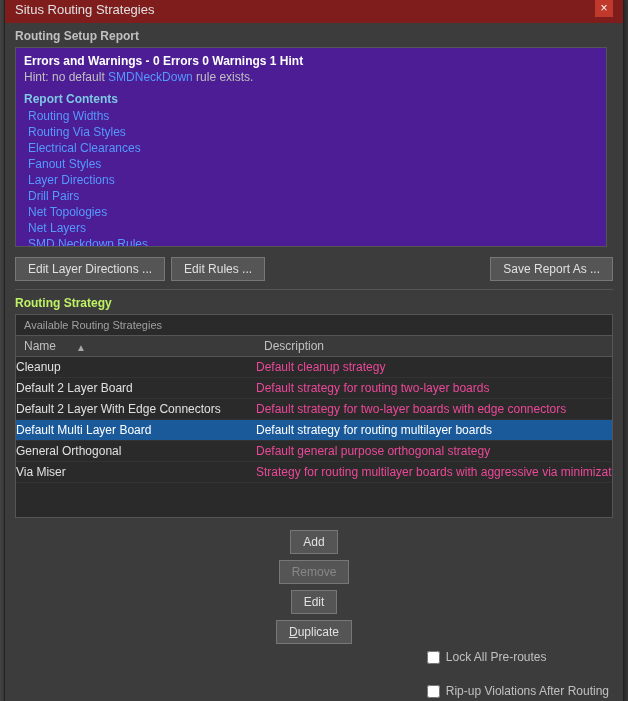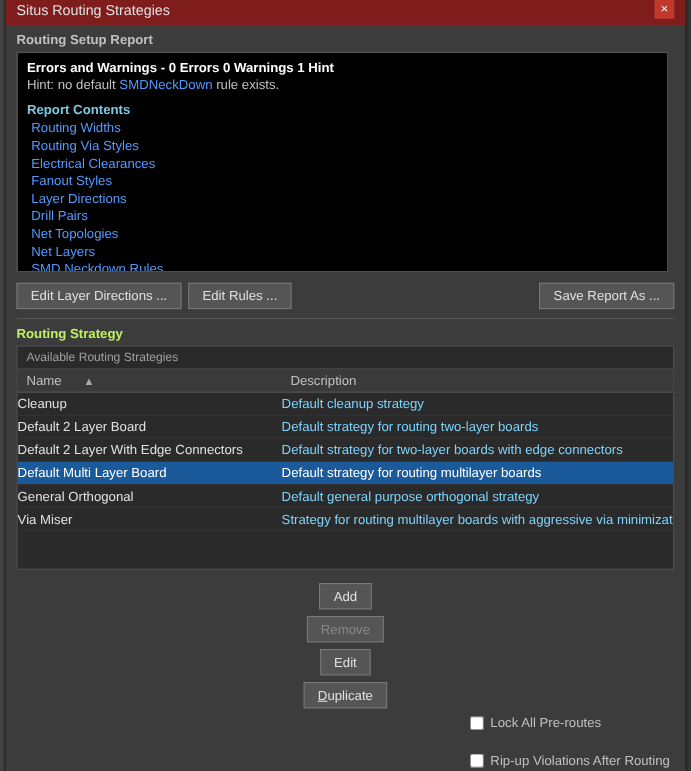--- a/index.html
+++ b/index.html
@@ -41,21 +41,21 @@
       justify-content: center;
     }
     .section-label {
       color: #c0c0c0;
       font-size: 12px;
       padding: 6px 10px 4px 10px;
       font-weight: bold;
     }
     .report-area {
       margin: 0 16px 6px 10px;
-      background: #000000;
+      background: #4c1d95;
       border: 1px solid #555;
       height: 200px;
       overflow-y: scroll;
       padding: 6px 8px;
     }
     .report-area::-webkit-scrollbar { width: 10px; }
     .report-area::-webkit-scrollbar-track { background: #3a3a3a; }
     .report-area::-webkit-scrollbar-thumb { background: #666; }
     .error-line {
       color: #ffffff;
@@ -151,21 +151,21 @@
     }
     .strategy-row.selected {
       background: #1a5a9a;
     }
     .strategy-row .name-cell {
       color: #e0e0e0;
       font-size: 12px;
       padding: 1px 0;
     }
     .strategy-row .desc-cell {
-      color: #7dd3fc;
+      color: #ec4899;
       font-size: 12px;
       padding: 1px 0;
     }
     .strategy-row.selected .name-cell,
     .strategy-row.selected .desc-cell {
       color: #ffffff;
     }
     .bottom-area {
       padding: 6px 10px 10px 10px;
     }

